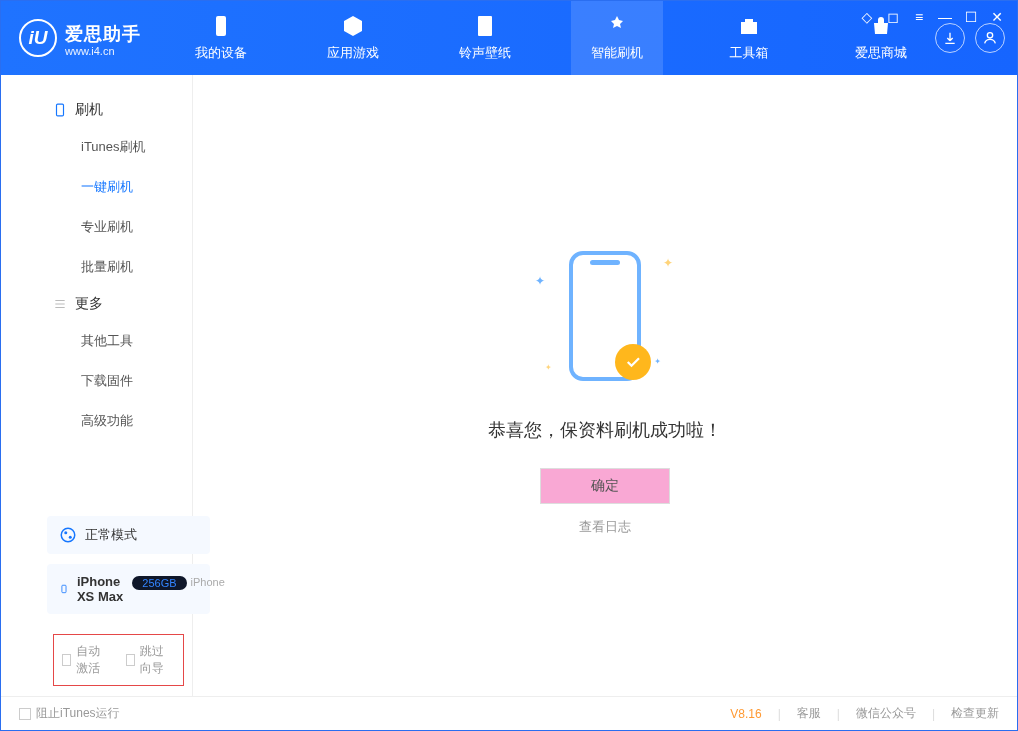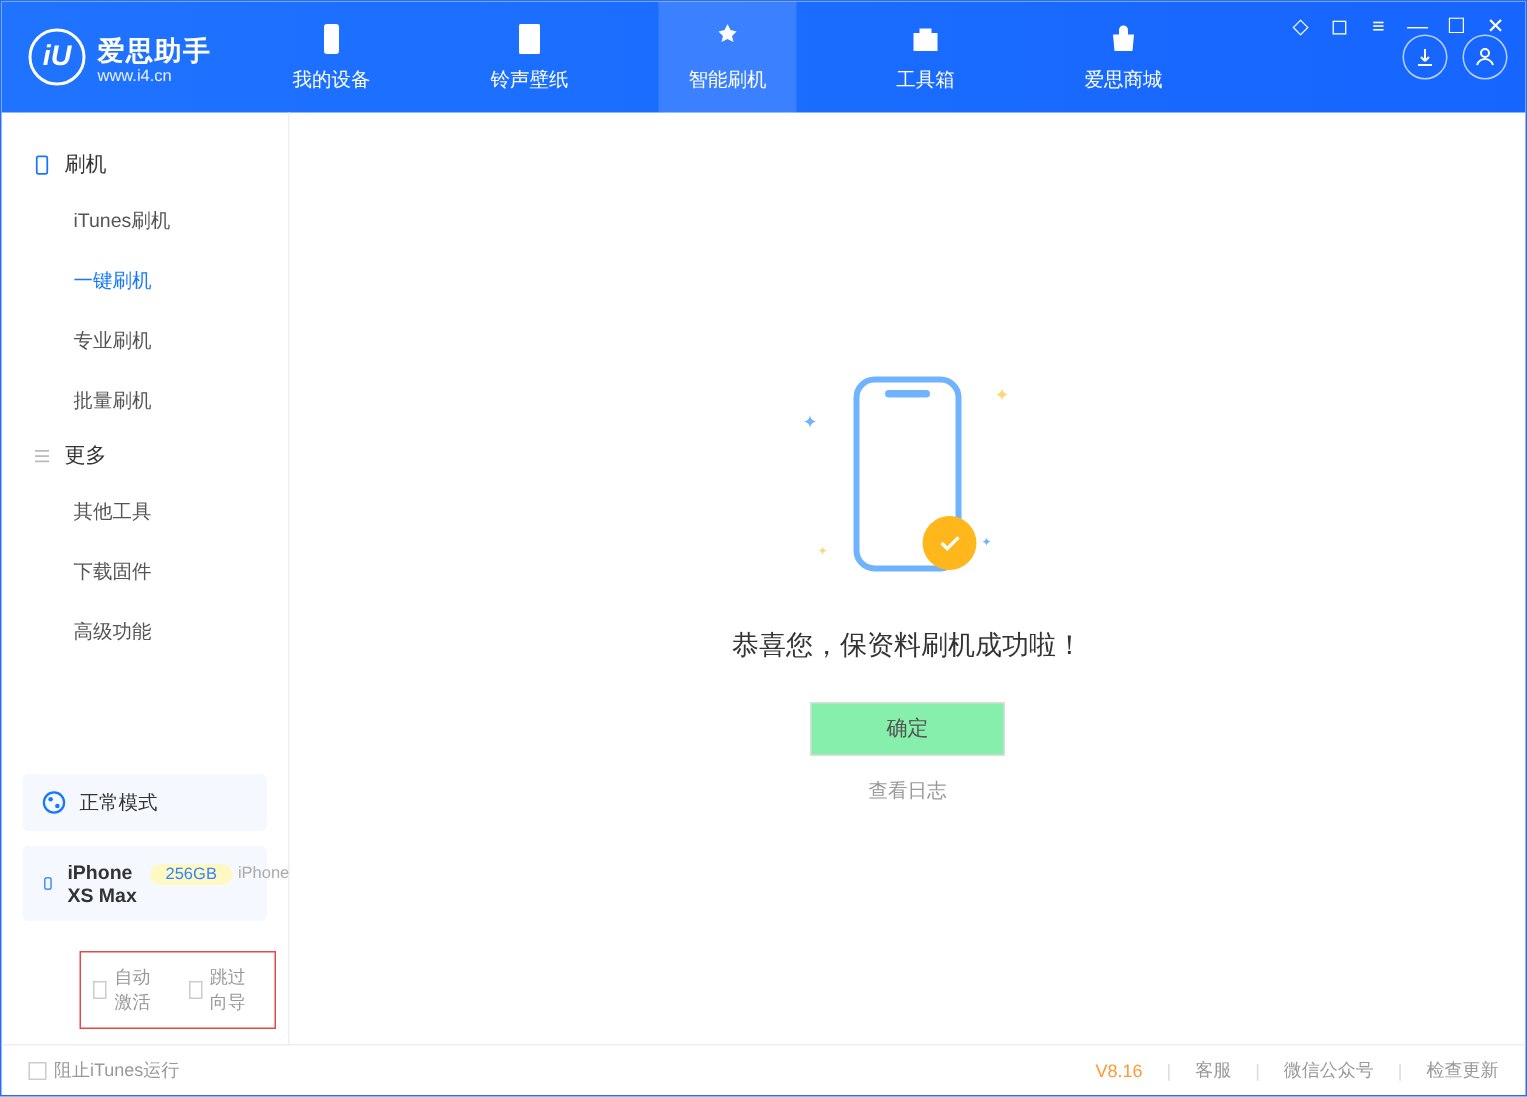--- a/index.html
+++ b/index.html
@@ -17,48 +17,48 @@
 .nav-tab.active { background: rgba(255,255,255,0.14); }
 .nav-tab svg { width: 24px; height: 24px; fill: #fff; }
 
 .header-right { margin-left: auto; display: flex; align-items: center; gap: 10px; }
 .win-controls { position: absolute; top: 8px; right: 12px; display: flex; gap: 10px; color: #fff; font-size: 14px; }
 .wc { width: 16px; height: 16px; display: flex; align-items: center; justify-content: center; cursor: pointer; }
 .circ-btn { width: 30px; height: 30px; border: 1.5px solid rgba(255,255,255,.7); border-radius: 50%; display: flex; align-items: center; justify-content: center; cursor: pointer; }
 .circ-btn svg { width: 16px; height: 16px; stroke: #fff; fill: none; }
 
 .body { display: flex; height: calc(100% - 74px - 34px); }
-.sidebar { width: 192px; border-right: 1px solid #eee; padding-top: 18px; position: relative; }
+.sidebar { width: 192px; border-right: 1px solid #eee; padding-top: 18px; position: relative; padding-left: 32px; }
 .sb-section-title { display: flex; align-items: center; gap: 8px; padding: 8px 20px; font-size: 14px; color: #333; }
 .sb-section-title svg { width: 14px; height: 14px; }
 .sb-item { padding: 11px 20px 11px 48px; font-size: 13px; color: #555; cursor: pointer; }
 .sb-item.active { color: #1677ff; }
 
 .device-cards { padding: 0 14px; position: absolute; bottom: 72px; width: 100%; }
 .card { background: #f5f9ff; border-radius: 4px; padding: 10px 12px; margin-bottom: 10px; display: flex; align-items: flex-start; gap: 8px; font-size: 13px; color: #333; }
 .card .ic { width: 18px; height: 18px; display: flex; align-items: center; justify-content: center; }
 .device-card { flex-direction: row; align-items: flex-start; gap: 4px; padding: 10px 12px; }
 .device-card .r1 { display: flex; align-items: center; gap: 8px; font-weight: bold; color: #333; }
-.capacity { display: inline-block; background: #fef9c3; color: #3384ff; border-radius: 10px; padding: 1px 10px; font-size: 11px; margin-top: 2px; }
+.capacity { display: inline-block; background: #0f172a; color: #3384ff; border-radius: 10px; padding: 1px 10px; font-size: 11px; margin-top: 2px; }
 .device-sub { font-size: 11px; color: #aaa; margin-top: 2px; }
 
 .sidebar-bottom { position: absolute; bottom: 10px; left: 24px; right: 8px; border: 1.5px solid #e54848; padding: 8px; display: flex; gap: 14px; align-items: center; margin-left: 28px; }
 .chk { display: flex; align-items: center; gap: 5px; font-size: 12px; color: #999; cursor: pointer; }
 .chk-box { width: 12px; height: 12px; border: 1px solid #ccc; background: #fff; }
 
 .main { flex: 1; display: flex; flex-direction: column; align-items: center; justify-content: center; }
 .phone-illus { position: relative; width: 200px; height: 160px; display:flex; align-items:center; justify-content:center; margin-bottom: 22px; }
 .phone { width: 72px; height: 130px; border: 4px solid #6fb3ff; border-radius: 14px; background: #fff; position: relative; }
 .phone::before { content: ""; position: absolute; top: 5px; left: 50%; transform: translateX(-50%); width: 30px; height: 5px; background: #6fb3ff; border-radius: 3px; }
 .badge { position: absolute; right: 54px; bottom: 16px; width: 36px; height: 36px; background: #ffb71c; border-radius: 50%; display: flex; align-items: center; justify-content: center; }
 .badge svg { width: 18px; height: 18px; stroke: #fff; fill: none; stroke-width: 3; }
 .sparkle { position: absolute; color: #6fb3ff; font-size: 12px; }
 
 .success-text { font-size: 18px; color: #333; margin-bottom: 26px; }
-.ok-btn { width: 130px; height: 36px; border: 1px solid #ddd; background: #86efac; color: #555; font-size: 14px; cursor: pointer; margin-bottom: 14px; }
+.ok-btn { width: 130px; height: 36px; border: 1px solid #ddd; background: #f9a8d4; color: #555; font-size: 14px; cursor: pointer; margin-bottom: 14px; }
 .log-link { font-size: 13px; color: #999; cursor: pointer; }
 
 .statusbar { position: absolute; bottom: 0; left: 0; right: 0; height: 34px; border-top: 1px solid #eee; display: flex; align-items: center; padding: 15px 18px; font-size: 12px; color: #999; }
 .statusbar .chk { color: #999; }
 .statusbar .right { margin-left: auto; display: flex; align-items: center; gap: 16px; }
 .statusbar .right a { color: #999; cursor: pointer; }
 .statusbar .ver { color: #ff9a34; }
 .sep { color: #ddd; }
 </style>
 </head>
@@ -71,20 +71,26 @@
       <div class="big">爱思助手</div>
       <div class="small">www.i4.cn</div>
     </div>
   </div>
   <div class="nav">
     <div class="nav-tab">
         <svg viewBox="0 0 24 24">
           <rect x="7" y="2" width="10" height="20" rx="2"></rect>
         </svg>
         <span>我的设备</span>
+      </div>
+    <div class="nav-tab">
+        <svg viewBox="0 0 24 24">
+          <path d="M12 2l9 5v10l-9 5-9-5V7z"></path>
+        </svg>
+        <span>应用游戏</span>
       </div>
     <div class="nav-tab">
         <svg viewBox="0 0 24 24">
           <path d="M6 2h12a1 1 0 011 1v18a1 1 0 01-1 1H6a1 1 0 01-1-1V3a1 1 0 011-1zm3 5l4 3-4 3V7z"></path>
         </svg>
         <span>铃声壁纸</span>
       </div>
     <div class="nav-tab active">
         <svg viewBox="0 0 24 24">
           <path d="M12 2l2 4 4 1-3 3 1 4-4-2-4 2 1-4-3-3 4-1z"></path>

